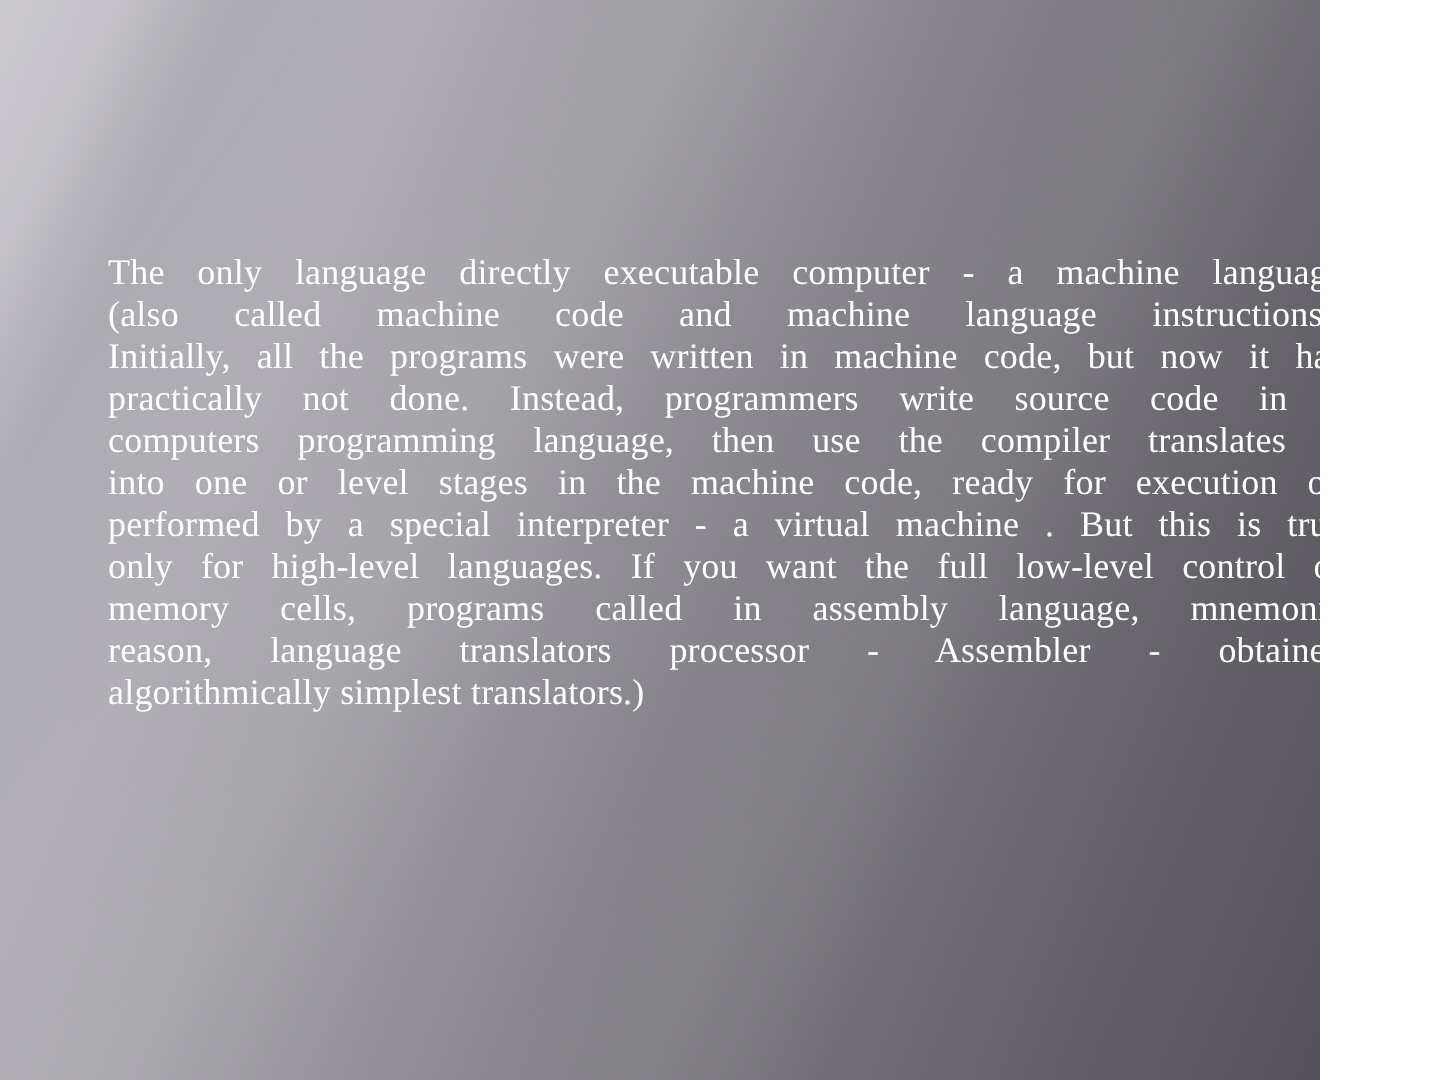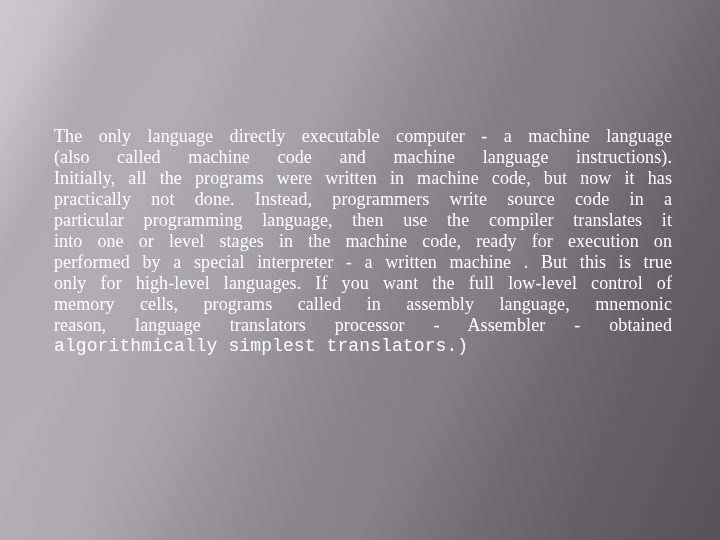--- a/index.html
+++ b/index.html
@@ -7,21 +7,21 @@
     padding: 0;
   }
   body {
     width: 720px;
     height: 540px;
     overflow: hidden;
     font-family: "Liberation Serif", "DejaVu Serif", serif;
   }
   .slide {
     position: relative;
-    width: 720px;
+    width: 660px;
     height: 540px;
     
     background:
       linear-gradient(115deg,
         rgba(255,255,255,0) 6%,
         rgba(40,38,46,0.10) 13%,
         rgba(255,255,255,0) 24%),
       linear-gradient(118deg,
         rgba(255,255,255,0) 28%,
         rgba(255,255,255,0.07) 37%,
@@ -54,34 +54,33 @@
     text-align: justify;
     text-align-last: justify;
     text-justify: inter-word;
     white-space: normal;
     height: 21px;
     overflow: visible;
   }
   .text-line.last-line {
     text-align: center;
     text-align-last: left;
-    font-family: Liberation Mono, monospace;
   }
 </style>
 </head>
 <body>
 
 <div class="slide">
   <div class="text-block">
 
   <div class="text-line">The only language directly executable computer - a machine language</div>
       <div class="text-line">(also called machine code and machine language instructions).</div>
       <div class="text-line">Initially, all the programs were written in machine code, but now it has</div>
       <div class="text-line">practically not done. Instead, programmers write source code in a</div>
-      <div class="text-line">particular programming language, then use the compiler translates it</div>
+      <div class="text-line">computers programming language, then use the compiler translates it</div>
       <div class="text-line">into one or level stages in the machine code, ready for execution on</div>
-      <div class="text-line">performed by a special interpreter - a written machine . But this is true</div>
+      <div class="text-line">performed by a special interpreter - a virtual machine . But this is true</div>
       <div class="text-line">only for high-level languages. If you want the full low-level control of</div>
       <div class="text-line">memory cells, programs called in assembly language, mnemonic</div>
       <div class="text-line">reason, language translators processor - Assembler - obtained</div>
       <div class="text-line last-line">algorithmically simplest translators.)</div>
     </div>
 </div>
 
 </body></html>

